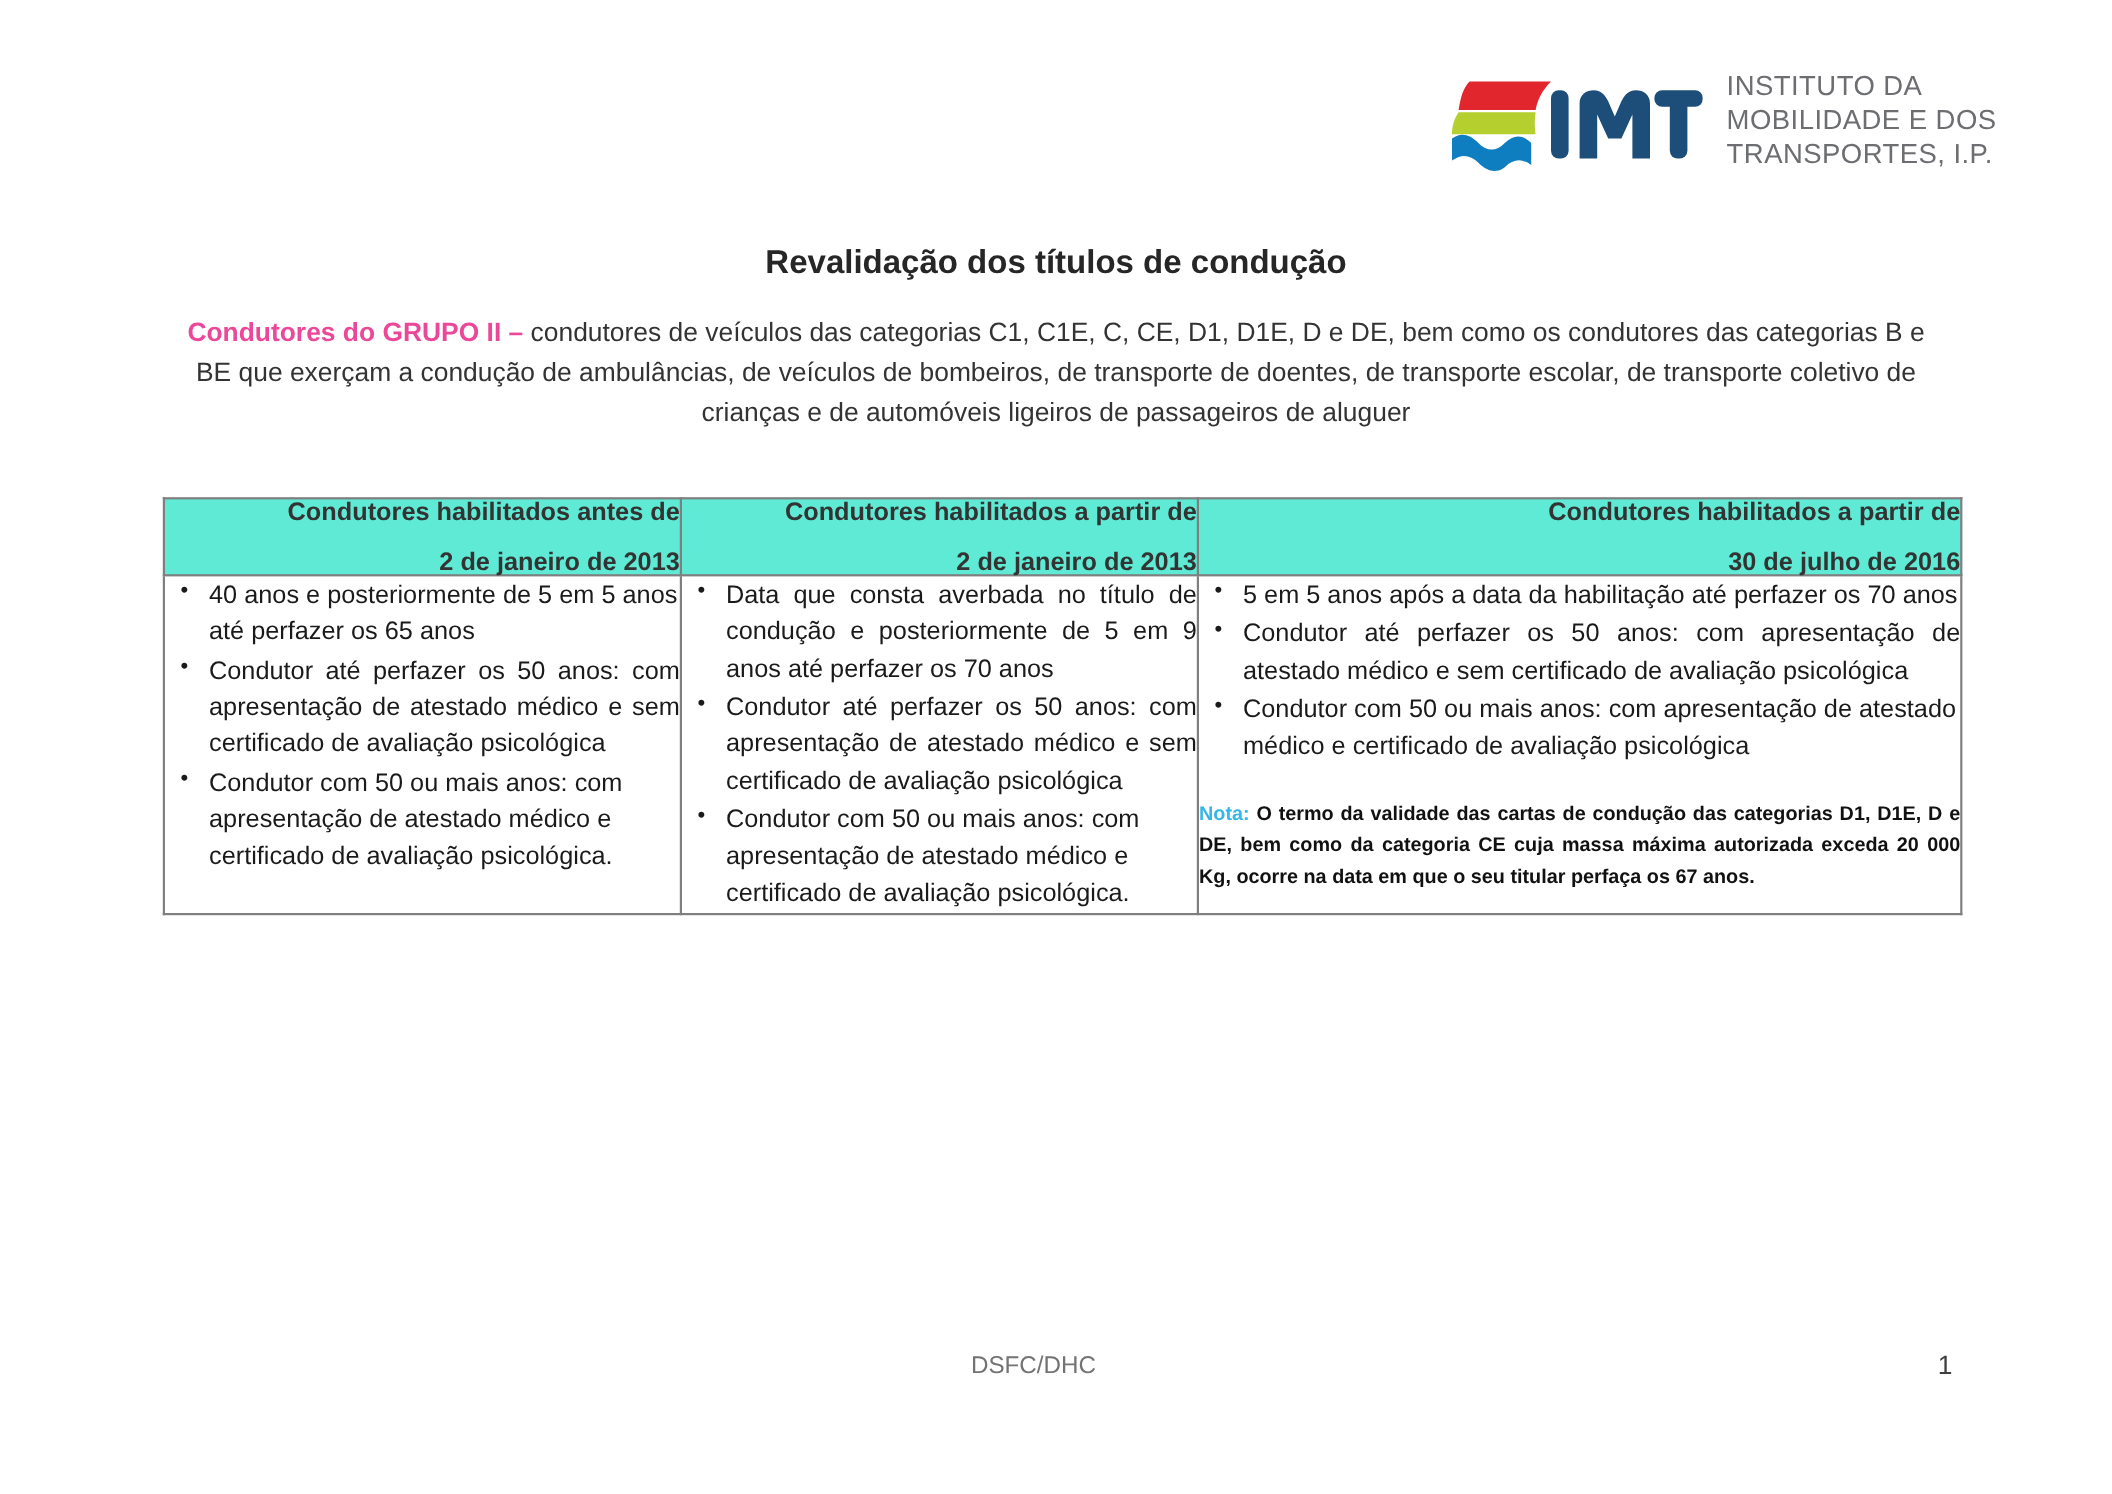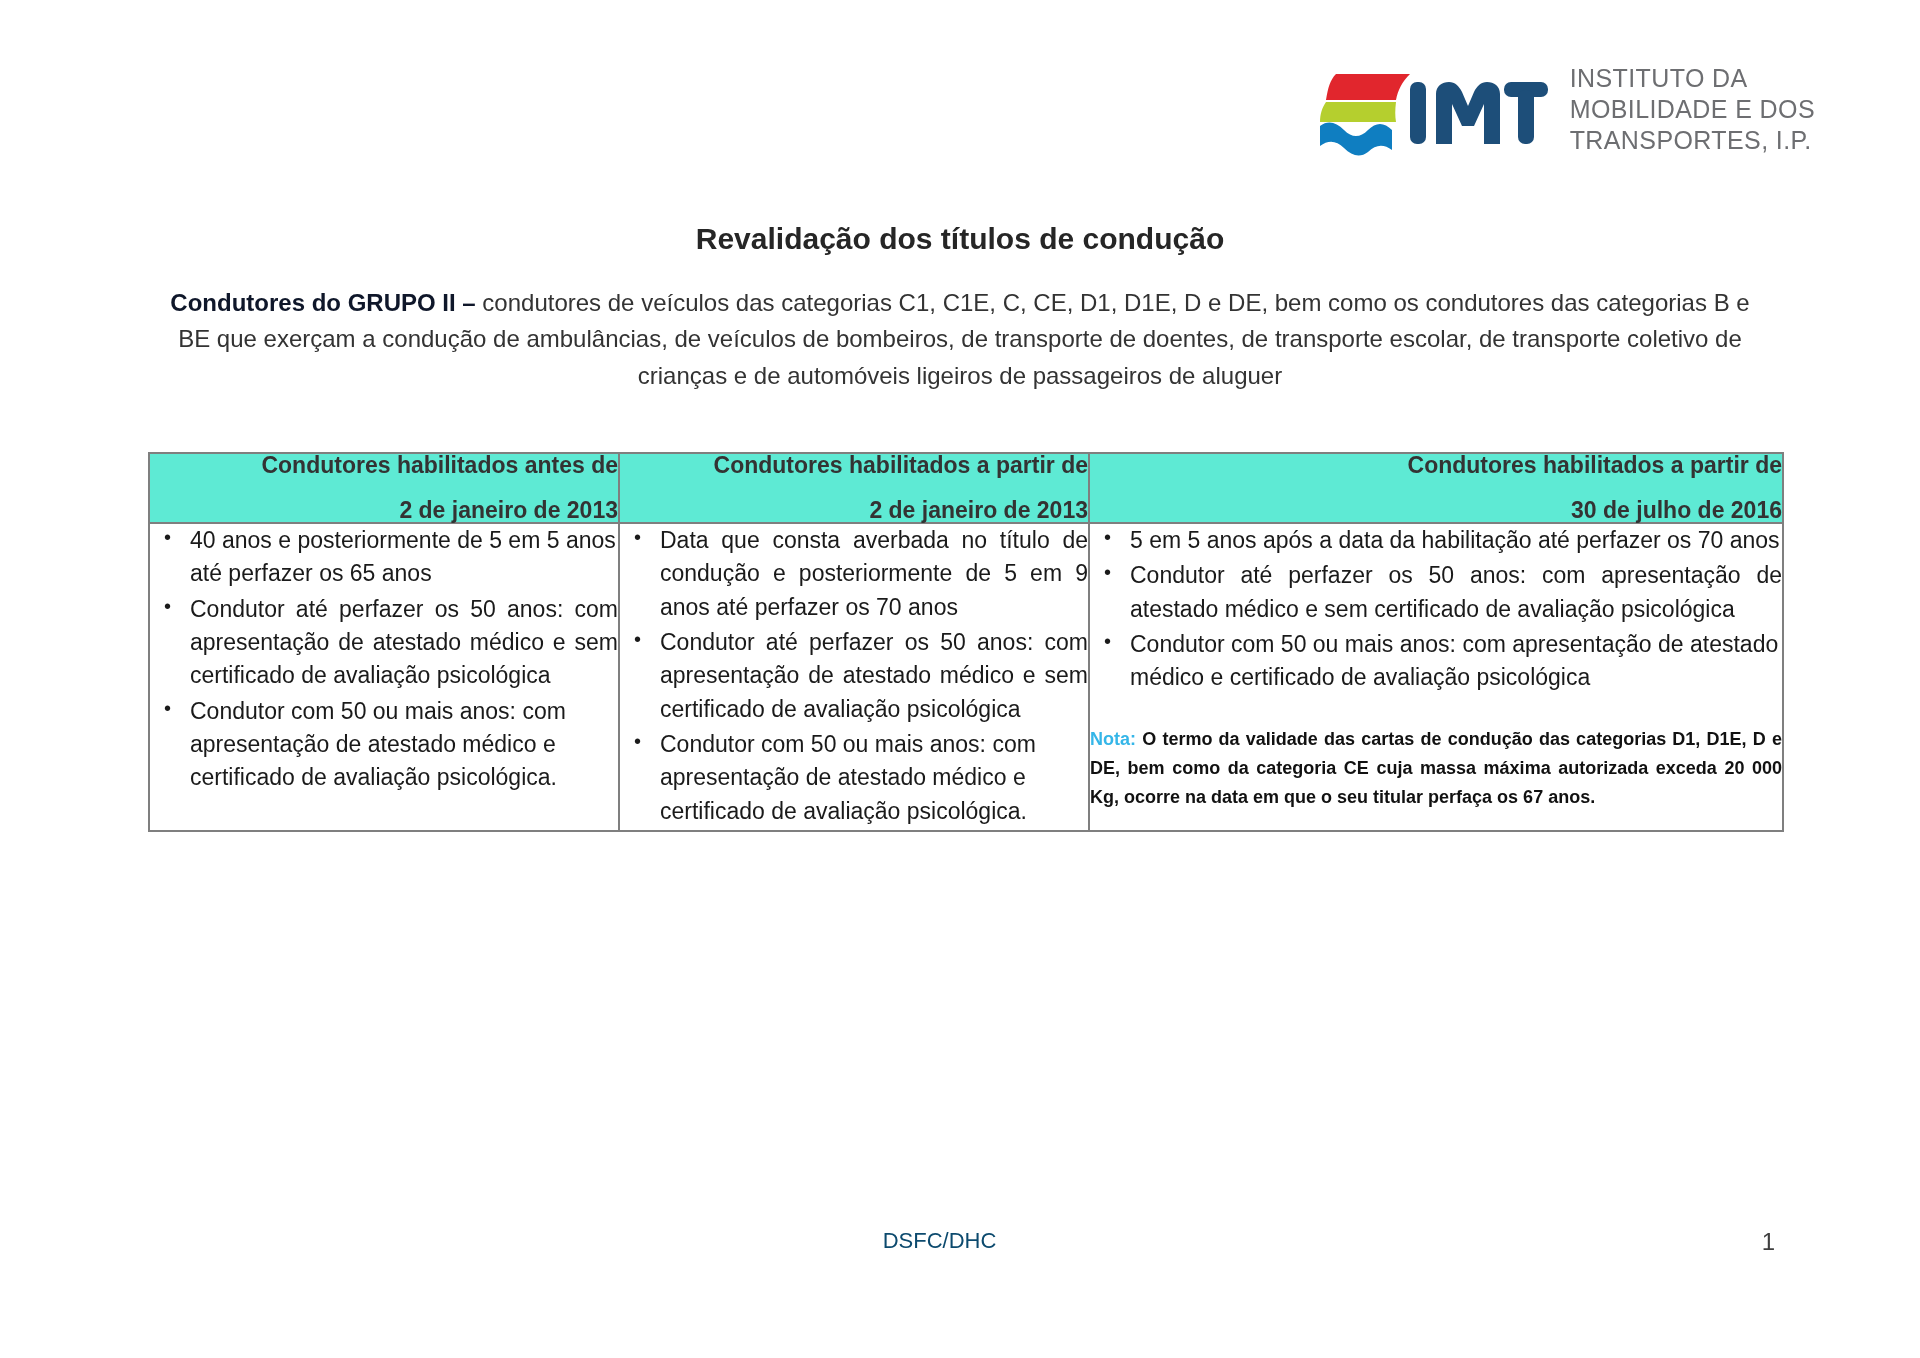--- a/index.html
+++ b/index.html
@@ -60,21 +60,21 @@
   .intro {
     position: absolute;
     top: 285px;
     left: 160px;
     width: 1600px;
     text-align: center;
     font-size: 24px;
     line-height: 1.52;
     color: #333333;
   }
-  .intro b { font-weight: bold; color: #0f172a; }
+  .intro b { font-weight: bold; color: #ec4899; }
 
   
   .tbl {
     position: absolute;
     top: 452px;
     left: 148px;
     width: 1628px;
     border-collapse: collapse;
     table-layout: fixed;
   }
@@ -156,21 +156,21 @@
   .c3 { width: 692px; }
 
   
   .footer-center {
     position: absolute;
     top: 1228px;
     left: 0;
     width: 1879px;
     text-align: center;
     font-size: 22px;
-    color: #0c4a6e;
+    color: #737373;
   }
   .footer-page {
     position: absolute;
     top: 1228px;
     right: 145px;
     font-size: 24px;
     color: #3f3f3f;
   }
 </style>
 </head>

